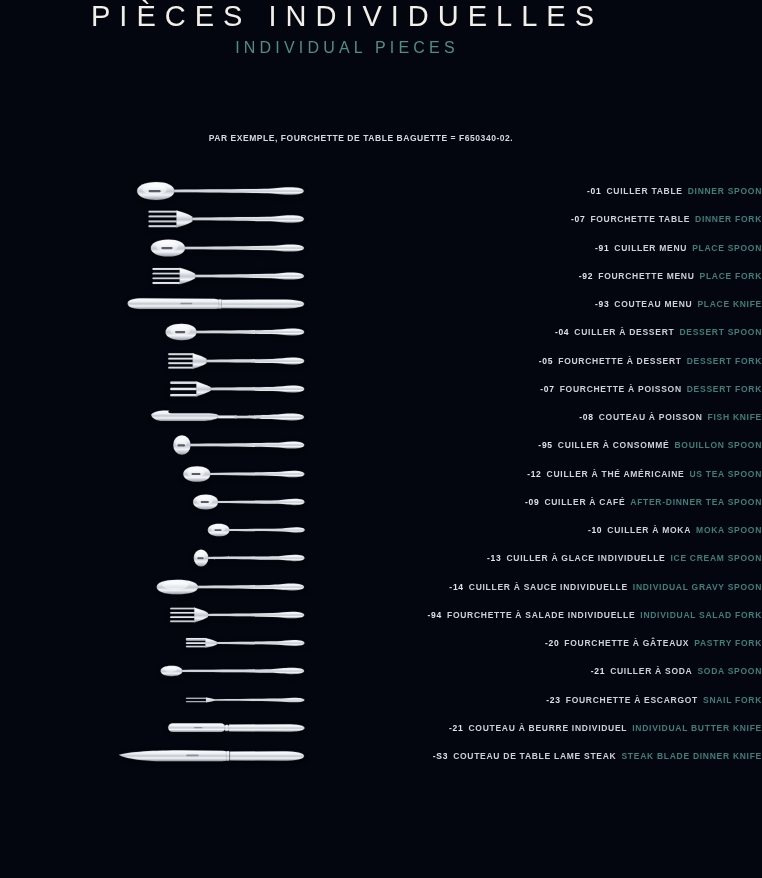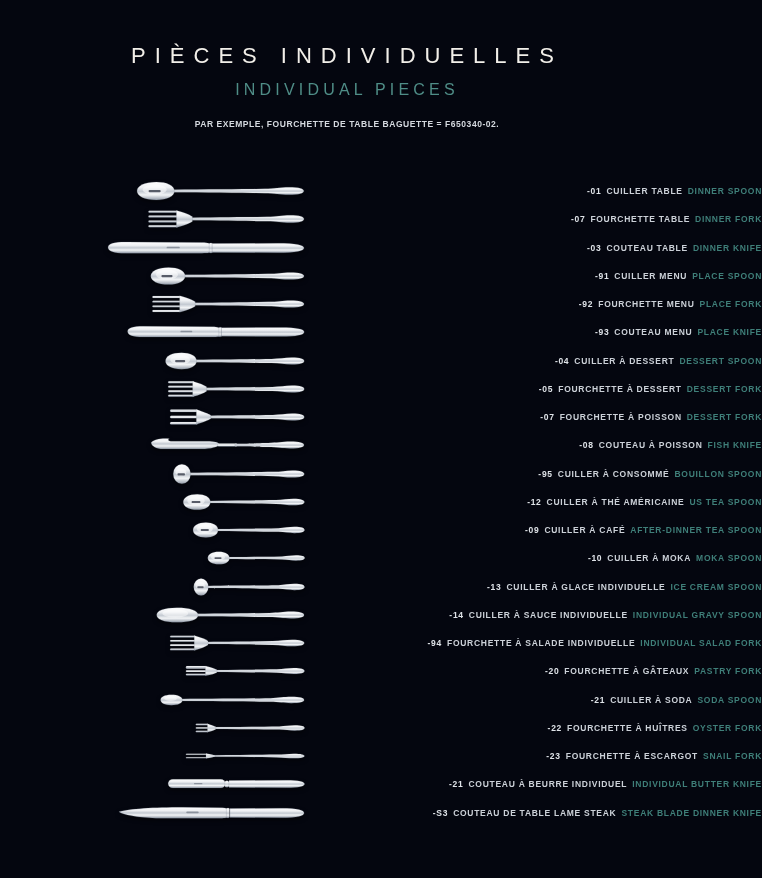--- a/index.html
+++ b/index.html
@@ -8,31 +8,31 @@
   }
   html,body{margin:0;padding:0;background:var(--bg);}
   .page{
     position:relative; width:762px; height:878px; overflow:hidden;
     background:var(--bg);
     font-family:"Liberation Sans", sans-serif;
   }
   
   .header{position:absolute; left:0; top:0; width:694px; text-align:center;}
   .title{
-    margin:12px; padding-top:31px;
-    font-size:22px; font-weight:200; letter-spacing:9px;
+    margin:0; 
+    font-size:29px; font-weight:200; letter-spacing:9px;
     color:var(--title); white-space:nowrap;
   }
   .subtitle{
     margin:6px 0 0 0;
     font-size:16px; font-weight:400; letter-spacing:4.2px;
     color:var(--teal); white-space:nowrap;
   }
   .example{
-    margin:0; position:absolute; left:0; top:119px; width:694px;
+    margin:14px; position:absolute; left:0; top:119px; width:694px;
     font-size:8.5px; font-weight:700; letter-spacing:0.55px;
     color:#d5d9df; white-space:nowrap; text-align:center;
   }
   
   .list{position:absolute; left:0; top:177px; width:762px;}
   .row{height:28.26px; display:flex; align-items:center;justify-content:space-between;}
   .utensil{position:relative; width:306px; height:100%; flex:0 0 306px;}
   .utensil svg{
     position:absolute; right:0; top:50%; transform:translateY(-50%);
     filter:drop-shadow(0 2px 2px rgba(0,0,0,.55));
@@ -98,33 +98,20 @@
               <rect x="3" y="22.9" width="37" height="2.5" rx="1.25"></rect>
               <path d="M38,4.3 C48,7 54,9.4 58,12 L58,18 C54,20.6 48,23 38,25.7 Z"></path>
             </g>
           </svg>
         </div>
       <div class="labels">
         <span class="code">-07</span><span class="fr">FOURCHETTE TABLE</span><span class="en">DINNER FORK</span>
       </div>
     </div>
 
-    <div class="row">
-      <div class="utensil">
-          <svg viewBox="0 0 200 30" width="202" height="23" preserveAspectRatio="none">
-            <path d="M4,14.2 C4,9.2 10,7.2 21,7.2 L97,7.8 C103,8 106,9.5 106,11 L106,20 C106,21 103,21.8 97,21.8 L21,21.8 C10,21.8 4,19.2 4,14.2 Z" fill="url(#silverV)" stroke="rgba(110,120,135,0.5)" stroke-width="0.5"></path>
-            <rect x="62" y="13.4" width="13" height="2" rx="0.8" fill="rgba(95,103,116,0.6)"></rect>
-            <rect x="104.2" y="8.4" width="3.2" height="13.2" rx="1.4" fill="url(#silverV)" stroke="rgba(110,120,135,0.5)" stroke-width="0.5"></rect>
-            <path d="M107,9.2 L172,8.8 C190,8.8 198,11 198,15 C198,19 190,21.2 172,21.2 L107,20.8 Z" fill="url(#silverV)" stroke="rgba(110,120,135,0.5)" stroke-width="0.5"></path>
-          </svg>
-        </div>
-      <div class="labels">
-        <span class="code">-03</span><span class="fr">COUTEAU TABLE</span><span class="en">DINNER KNIFE</span>
-      </div>
-    </div>
 
     <div class="row">
       <div class="utensil">
           <svg viewBox="0 0 200 30" width="158" height="23" preserveAspectRatio="none">
             <path d="M44,13.4 C84,13 122,12.7 152,12.2 C163,12 170,10.3 180,10.3 C192,10.3 197.5,12.2 197.5,15 C197.5,17.8 192,19.7 180,19.7 C170,19.7 163,18 152,17.8 C122,17.3 84,17 44,16.6 Z" fill="url(#silverV)" stroke="rgba(110,120,135,0.5)" stroke-width="0.5"></path>
             <path d="M47,15 C47,8 38,3.8 26,3.8 C12,3.8 3.5,8.6 3.5,15 C3.5,21.4 12,26.2 26,26.2 C38,26.2 47,22 47,15 Z" fill="url(#silverV)" stroke="rgba(110,120,135,0.5)" stroke-width="0.5"></path>
             <ellipse cx="24" cy="13.2" rx="14" ry="6.5" fill="rgba(255,255,255,0.55)"></ellipse>
             <rect x="17" y="13.6" width="14" height="3" rx="1.2" fill="rgba(40,46,60,0.75)"></rect>
           </svg>
         </div>
@@ -352,36 +339,20 @@
             <path d="M30,13.4 C70,13 122,12.7 152,12.2 C163,12 170,10.3 180,10.3 C192,10.3 197.5,12.2 197.5,15 C197.5,17.8 192,19.7 180,19.7 C170,19.7 163,18 152,17.8 C122,17.3 70,17 30,16.6 Z" fill="url(#silverV)" stroke="rgba(110,120,135,0.5)" stroke-width="0.5"></path>
             <path d="M33,15 C33,10.2 27,7.2 18,7.2 C9,7.2 3.5,10.5 3.5,15 C3.5,19.5 9,22.8 18,22.8 C27,22.8 33,19.8 33,15 Z" fill="url(#silverV)" stroke="rgba(110,120,135,0.5)" stroke-width="0.5"></path>
             <ellipse cx="17" cy="12.8" rx="8.5" ry="3.6" fill="rgba(255,255,255,0.5)"></ellipse>
           </svg>
         </div>
       <div class="labels">
         <span class="code">-21</span><span class="fr">CUILLER À SODA</span><span class="en">SODA SPOON</span>
       </div>
     </div>
 
-    <div class="row">
-      <div class="utensil">
-          <svg viewBox="0 0 200 30" width="112" height="17" preserveAspectRatio="none">
-            <path d="M37,13.4 C77,13 122,12.7 152,12.2 C163,12 170,10.3 180,10.3 C192,10.3 197.5,12.2 197.5,15 C197.5,17.8 192,19.7 180,19.7 C170,19.7 163,18 152,17.8 C122,17.3 77,17 37,16.6 Z" fill="url(#silverV)" stroke="rgba(110,120,135,0.5)" stroke-width="0.5"></path>
-            <g fill="url(#silverV)" stroke="rgba(110,120,135,0.5)" stroke-width="0.5">
-              <rect x="3" y="7.6" width="23" height="2.6" rx="1.3"></rect>
-              <rect x="3" y="13.7" width="23" height="2.6" rx="1.3"></rect>
-              <rect x="3" y="19.8" width="23" height="2.6" rx="1.3"></rect>
-              <path d="M24,7.4 C32,9.5 36,11.5 39,13 L39,17 C36,18.5 32,20.5 24,22.6 Z"></path>
-            </g>
-          </svg>
-        </div>
-      <div class="labels">
-        <span class="code">-22</span><span class="fr">FOURCHETTE À HUÎTRES</span><span class="en">OYSTER FORK</span>
-      </div>
-    </div>
 
     <div class="row">
       <div class="utensil">
           <svg viewBox="0 0 200 30" width="122" height="15" preserveAspectRatio="none">
             <path d="M49,13.4 C89,13 122,12.7 152,12.2 C163,12 170,10.3 180,10.3 C192,10.3 197.5,12.2 197.5,15 C197.5,17.8 192,19.7 180,19.7 C170,19.7 163,18 152,17.8 C122,17.3 89,17 49,16.6 Z" fill="url(#silverV)" stroke="rgba(110,120,135,0.5)" stroke-width="0.5"></path>
             <g fill="url(#silverV)" stroke="rgba(110,120,135,0.5)" stroke-width="0.5">
               <rect x="3" y="10.4" width="35" height="2.2" rx="1.1"></rect>
               <rect x="3" y="17.4" width="35" height="2.2" rx="1.1"></rect>
               <path d="M36,10 C44,11.5 48,13 51,14 L51,16 C48,17 44,18.5 36,20 Z"></path>
             </g>

